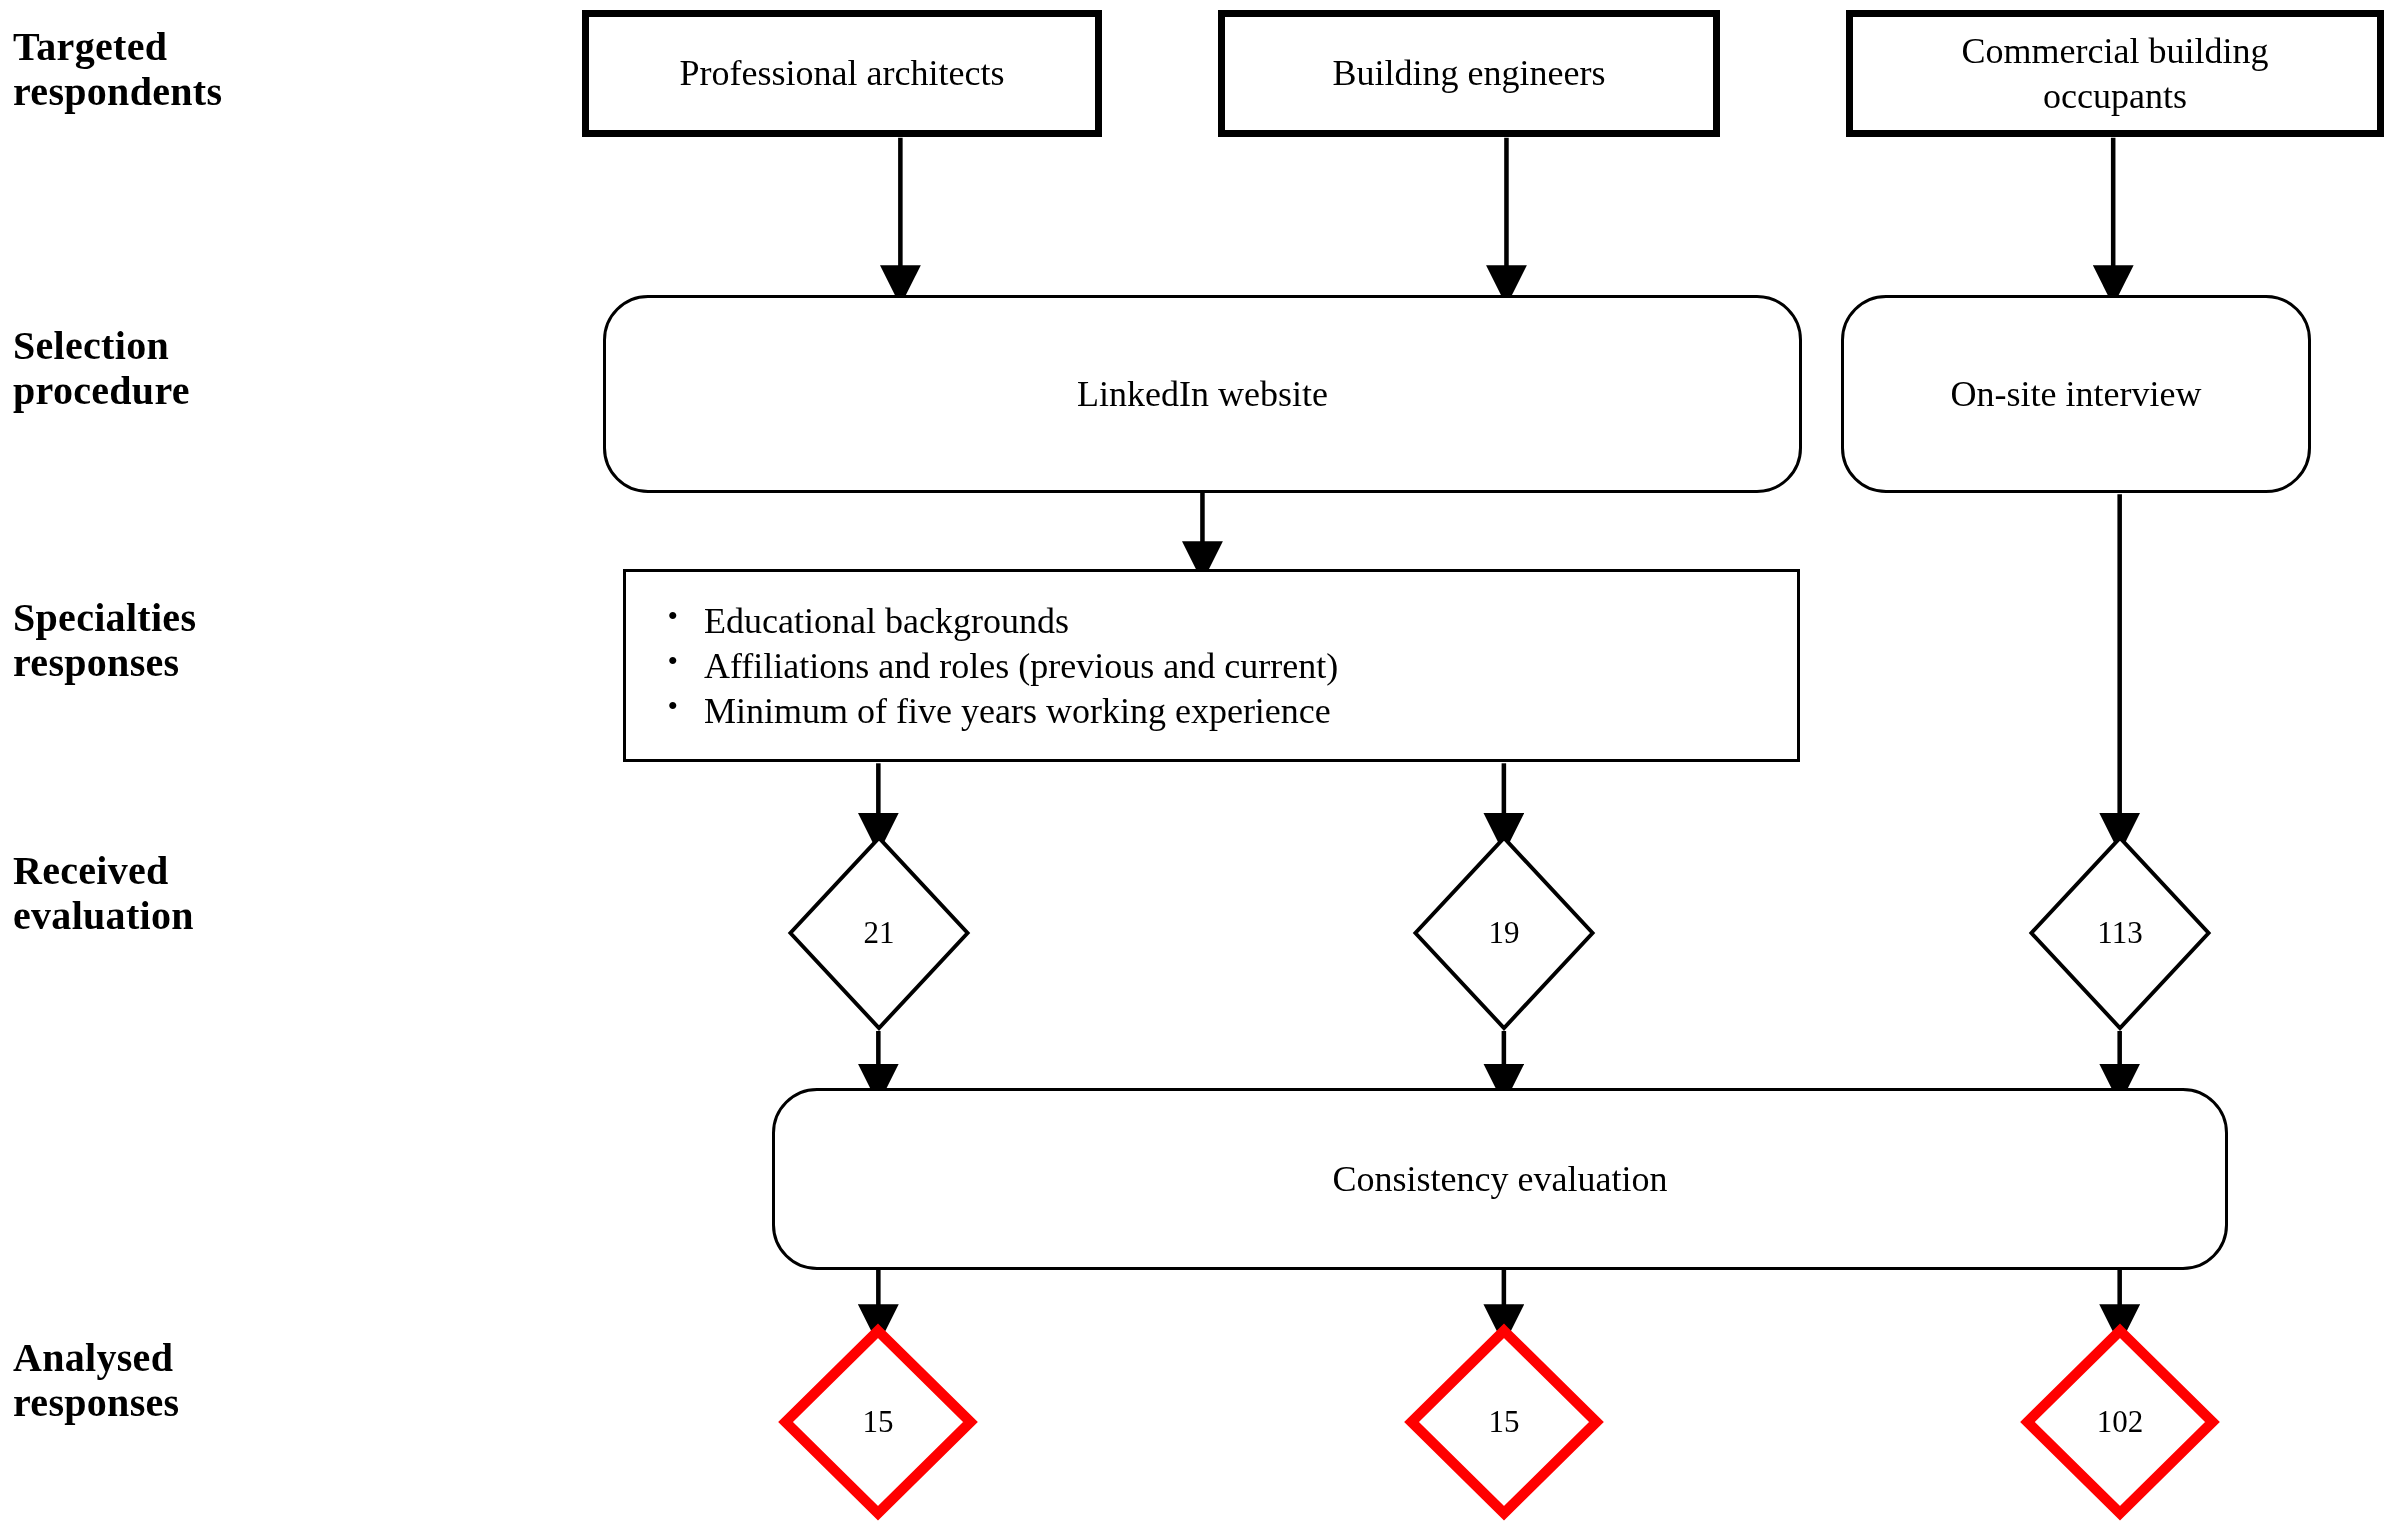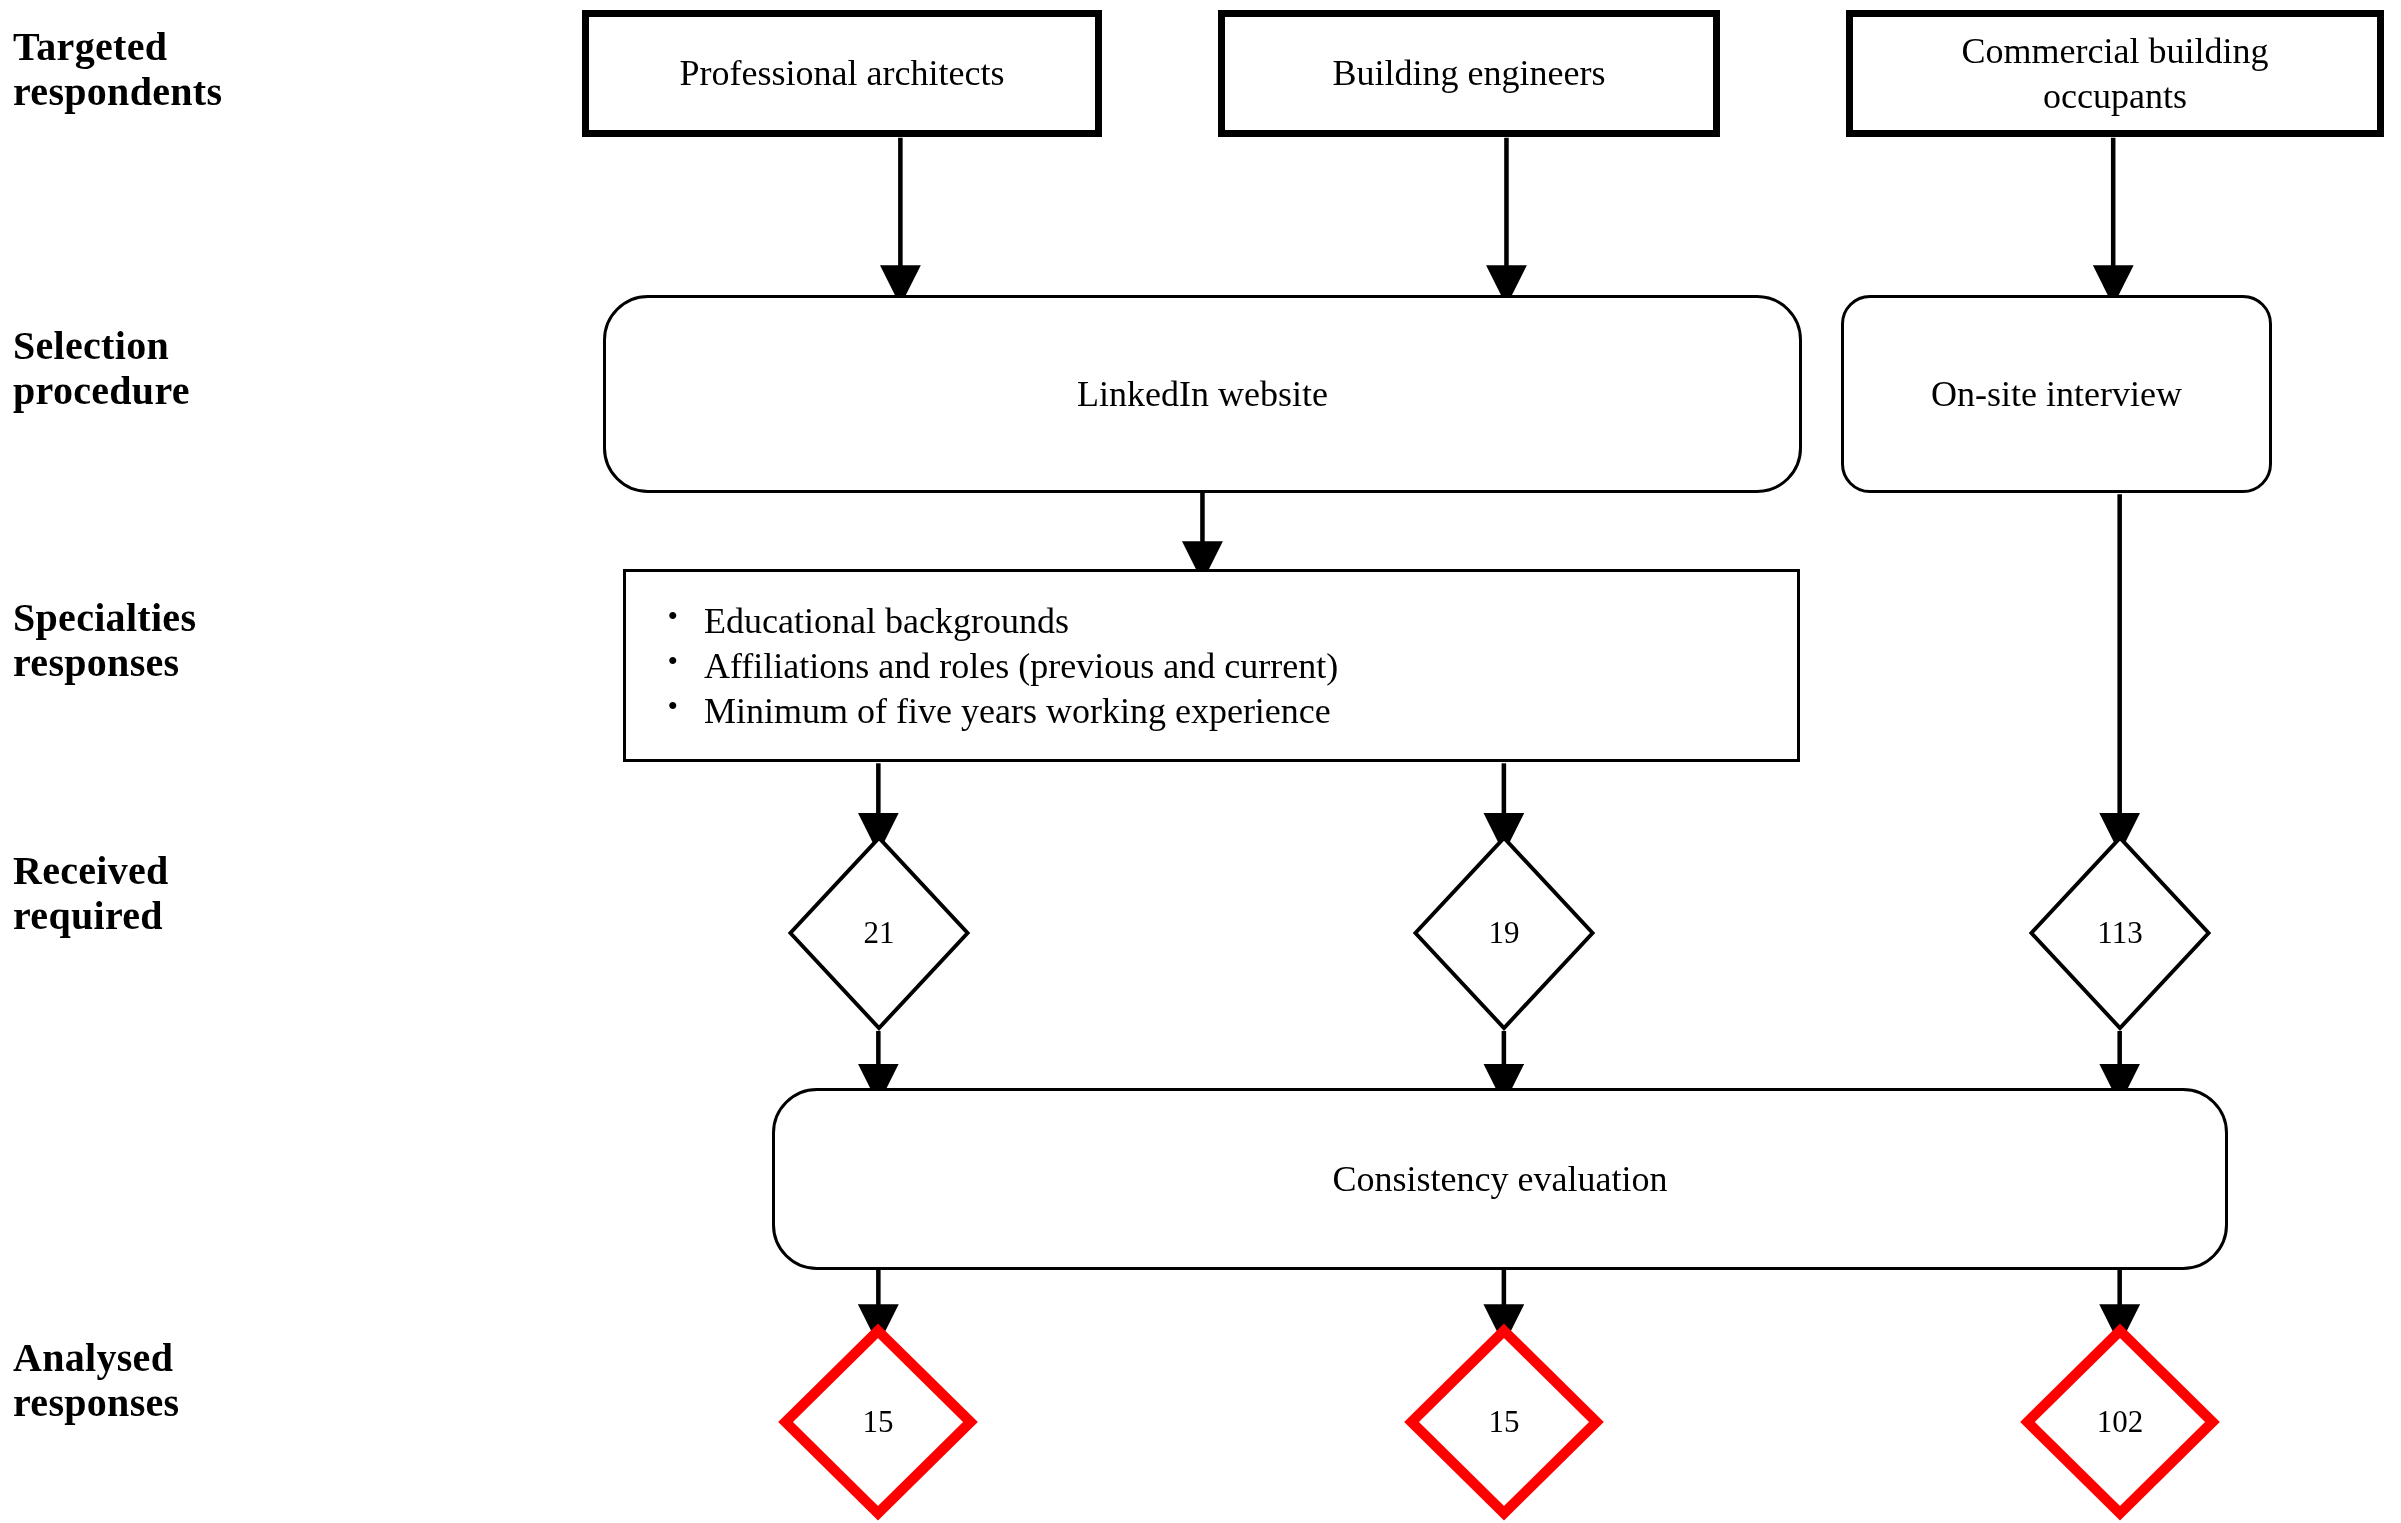--- a/index.html
+++ b/index.html
@@ -149,21 +149,21 @@
   <div class="row-label" style="left:13px; top:324px;">Selection
 procedure</div>
 
   <div class="row-label" style="left:13px; top:25px;">Targeted
 respondents</div>
 
   <div class="row-label" style="left:13px; top:596px;">Specialties
 responses</div>
 
   <div class="row-label" style="left:13px; top:849px;">Received
-required</div>
+evaluation</div>
 
   <div class="row-label" style="left:13px; top:1336px;">Analysed
 responses</div>
 
   <div class="node thick" style="left:582px; top:10.4px; width:520px; height:127px;">
     <span class="wrap">Professional architects</span>
   </div>
 
   <div class="node thick" style="left:1218px; top:10.4px; width:502px; height:127px;">
     <span class="wrap">Building  engineers</span>
@@ -171,21 +171,21 @@
 
   <div class="node thick" style="left:1846px; top:10.4px; width:538px; height:127px;">
     <span class="wrap">Commercial  building
 occupants</span>
   </div>
 
   <div class="node rounded" style="left:603px; top:295px; width:1199px; height:198px;">
     <span class="wrap">LinkedIn website</span>
   </div>
 
-  <div class="node rounded" style="left:1841px; top:295px; width:431px; height:198px;border-radius:29px;">
+  <div class="node rounded" style="left:1841px; top:295px; width:470px; height:198px;">
     <span class="wrap">On-site interview</span>
   </div>
 
   <div class="bullets" style="left:596px; top:569px; width:1177px; height:193px;margin-left:27px;">
     <ul>
       <li>Educational backgrounds</li>
       <li>Affiliations  and roles (previous and current)</li>
       <li>Minimum  of five years working experience</li>
     </ul>
   </div>

